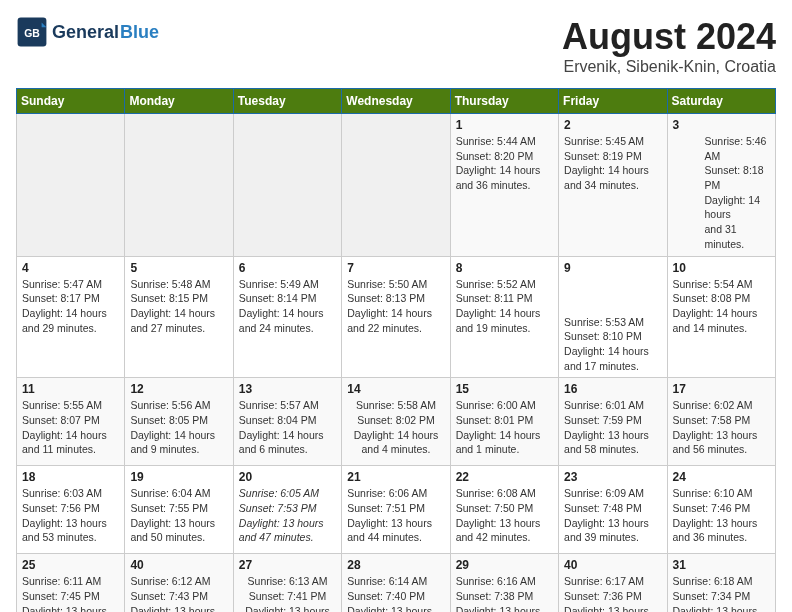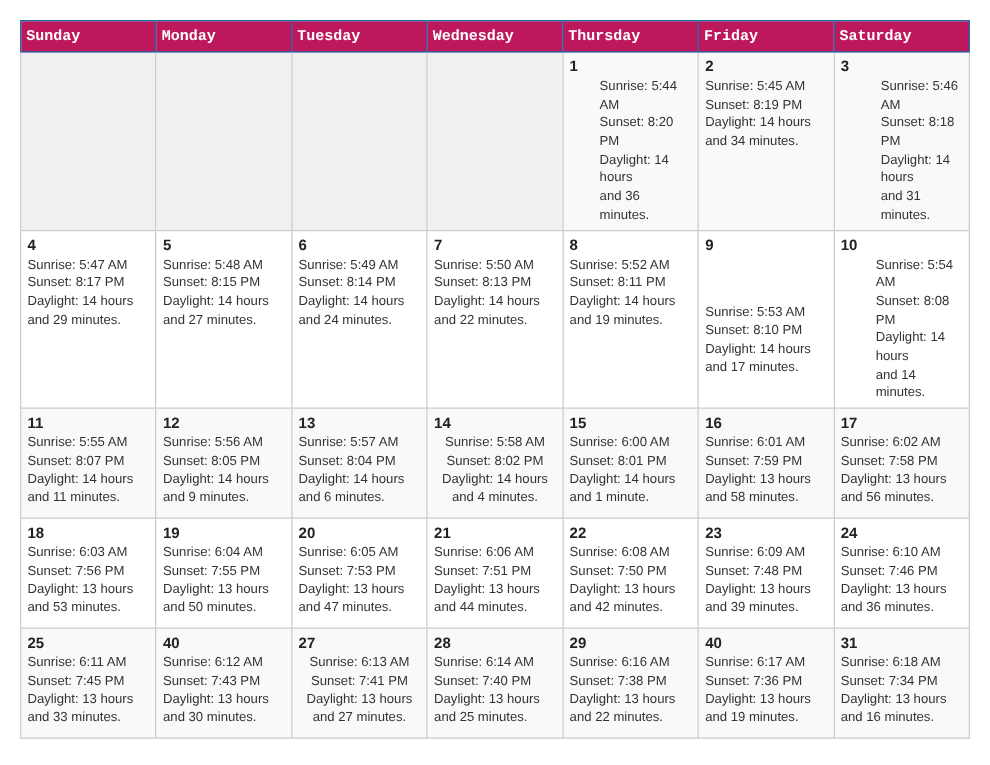--- a/index.html
+++ b/index.html
@@ -36,27 +36,26 @@
     .location-title {
       font-size: 16px;
       color: #444;
     }
     .calendar-table {
       width: 100%;
       border-collapse: collapse;
       font-size: 11px;
     }
     .calendar-table thead tr th {
-      background: #be185d;
+      background: #4d7c0f;
       color: #fff;
       padding: 5px 4px;
       text-align: left;
       font-size: 12px;
       border: 1px solid #1a6aa8;
-      font-family: Liberation Mono, monospace;
     }
     .calendar-table tbody tr td {
       border: 1px solid #ccc;
       vertical-align: top;
       padding: 4px 5px;
       min-height: 70px;
       height: 88px;
       width: calc(100% / 7);
       background: #fff;
     }
@@ -78,20 +77,39 @@
       line-height: 1.4;
     }
     .empty-cell {
       background: #f0f0f0 !important;
     }
   </style>
 </head>
 <body>
 
 <div>
+  <div class="header-section">
+    <div class="logo">
+      <svg class="logo-icon" viewBox="0 0 40 40">
+        <rect x="2" y="2" width="36" height="36" rx="4" fill="#1a3a5c"></rect>
+        <text x="20" y="26" text-anchor="middle" fill="white" font-size="13" font-weight="bold" font-family="Arial">GB</text>
+        <polygon points="32,8 38,14 32,14" fill="#2a7fc1"></polygon>
+      </svg>
+      <div>
+        <div style="display:flex; align-items:baseline;">
+          <span style="font-size:18px; font-weight:bold; color:#1a3a5c;">General</span>
+          <span style="font-size:18px; font-weight:bold; color:#2a7fc1; margin-left:1px;">Blue</span>
+        </div>
+      </div>
+    </div>
+    <div class="title-block">
+      <div class="month-title">August 2024</div>
+      <div class="location-title">Ervenik, Sibenik-Knin, Croatia</div>
+    </div>
+  </div>
 
   <table class="calendar-table">
     <thead>
       <tr>
       <th>Sunday</th>
           <th>Monday</th>
           <th>Tuesday</th>
           <th>Wednesday</th>
           <th>Thursday</th>
           <th>Friday</th>
@@ -99,21 +117,21 @@
         </tr>
     </thead>
     <tbody id="calendar-body">
     <tr>
           <td class="empty-cell"></td>
           <td class="empty-cell"></td>
           <td class="empty-cell"></td>
           <td class="empty-cell"></td>
           <td>
             <div class="day-num">1</div>
-            <div class="day-info" style="white-space: pre-line; margin-left: 24px;">Sunrise: 5:44 AM
+            <div class="day-info" style="white-space: pre-line;">Sunrise: 5:44 AM
 Sunset: 8:20 PM
 Daylight: 14 hours
 and 36 minutes.</div>
           </td>
           <td>
             <div class="day-num">2</div>
             <div class="day-info" style="white-space: pre-line;">Sunrise: 5:45 AM
 Sunset: 8:19 PM
 Daylight: 14 hours
 and 34 minutes.</div>
@@ -164,21 +182,21 @@
           </td>
           <td>
             <div class="day-num">9</div>
             <div class="day-info" style="white-space: pre-line; margin-top: 40px;">Sunrise: 5:53 AM
 Sunset: 8:10 PM
 Daylight: 14 hours
 and 17 minutes.</div>
           </td>
           <td>
             <div class="day-num">10</div>
-            <div class="day-info" style="white-space: pre-line; margin-left: 28px;">Sunrise: 5:54 AM
+            <div class="day-info" style="white-space: pre-line;">Sunrise: 5:54 AM
 Sunset: 8:08 PM
 Daylight: 14 hours
 and 14 minutes.</div>
           </td>
         </tr>
         <tr>
           <td>
             <div class="day-num">11</div>
             <div class="day-info" style="white-space: pre-line;">Sunrise: 5:55 AM
 Sunset: 8:07 PM
@@ -238,21 +256,21 @@
           </td>
           <td>
             <div class="day-num">19</div>
             <div class="day-info" style="white-space: pre-line;">Sunrise: 6:04 AM
 Sunset: 7:55 PM
 Daylight: 13 hours
 and 50 minutes.</div>
           </td>
           <td>
             <div class="day-num">20</div>
-            <div class="day-info" style="white-space: pre-line;">Sunrise: 6:05 AM
+            <div class="day-info" style="white-space: pre-line; font-style: italic;">Sunrise: 6:05 AM
 Sunset: 7:53 PM
 Daylight: 13 hours
 and 47 minutes.</div>
           </td>
           <td>
             <div class="day-num">21</div>
             <div class="day-info" style="white-space: pre-line;">Sunrise: 6:06 AM
 Sunset: 7:51 PM
 Daylight: 13 hours
 and 44 minutes.</div>

